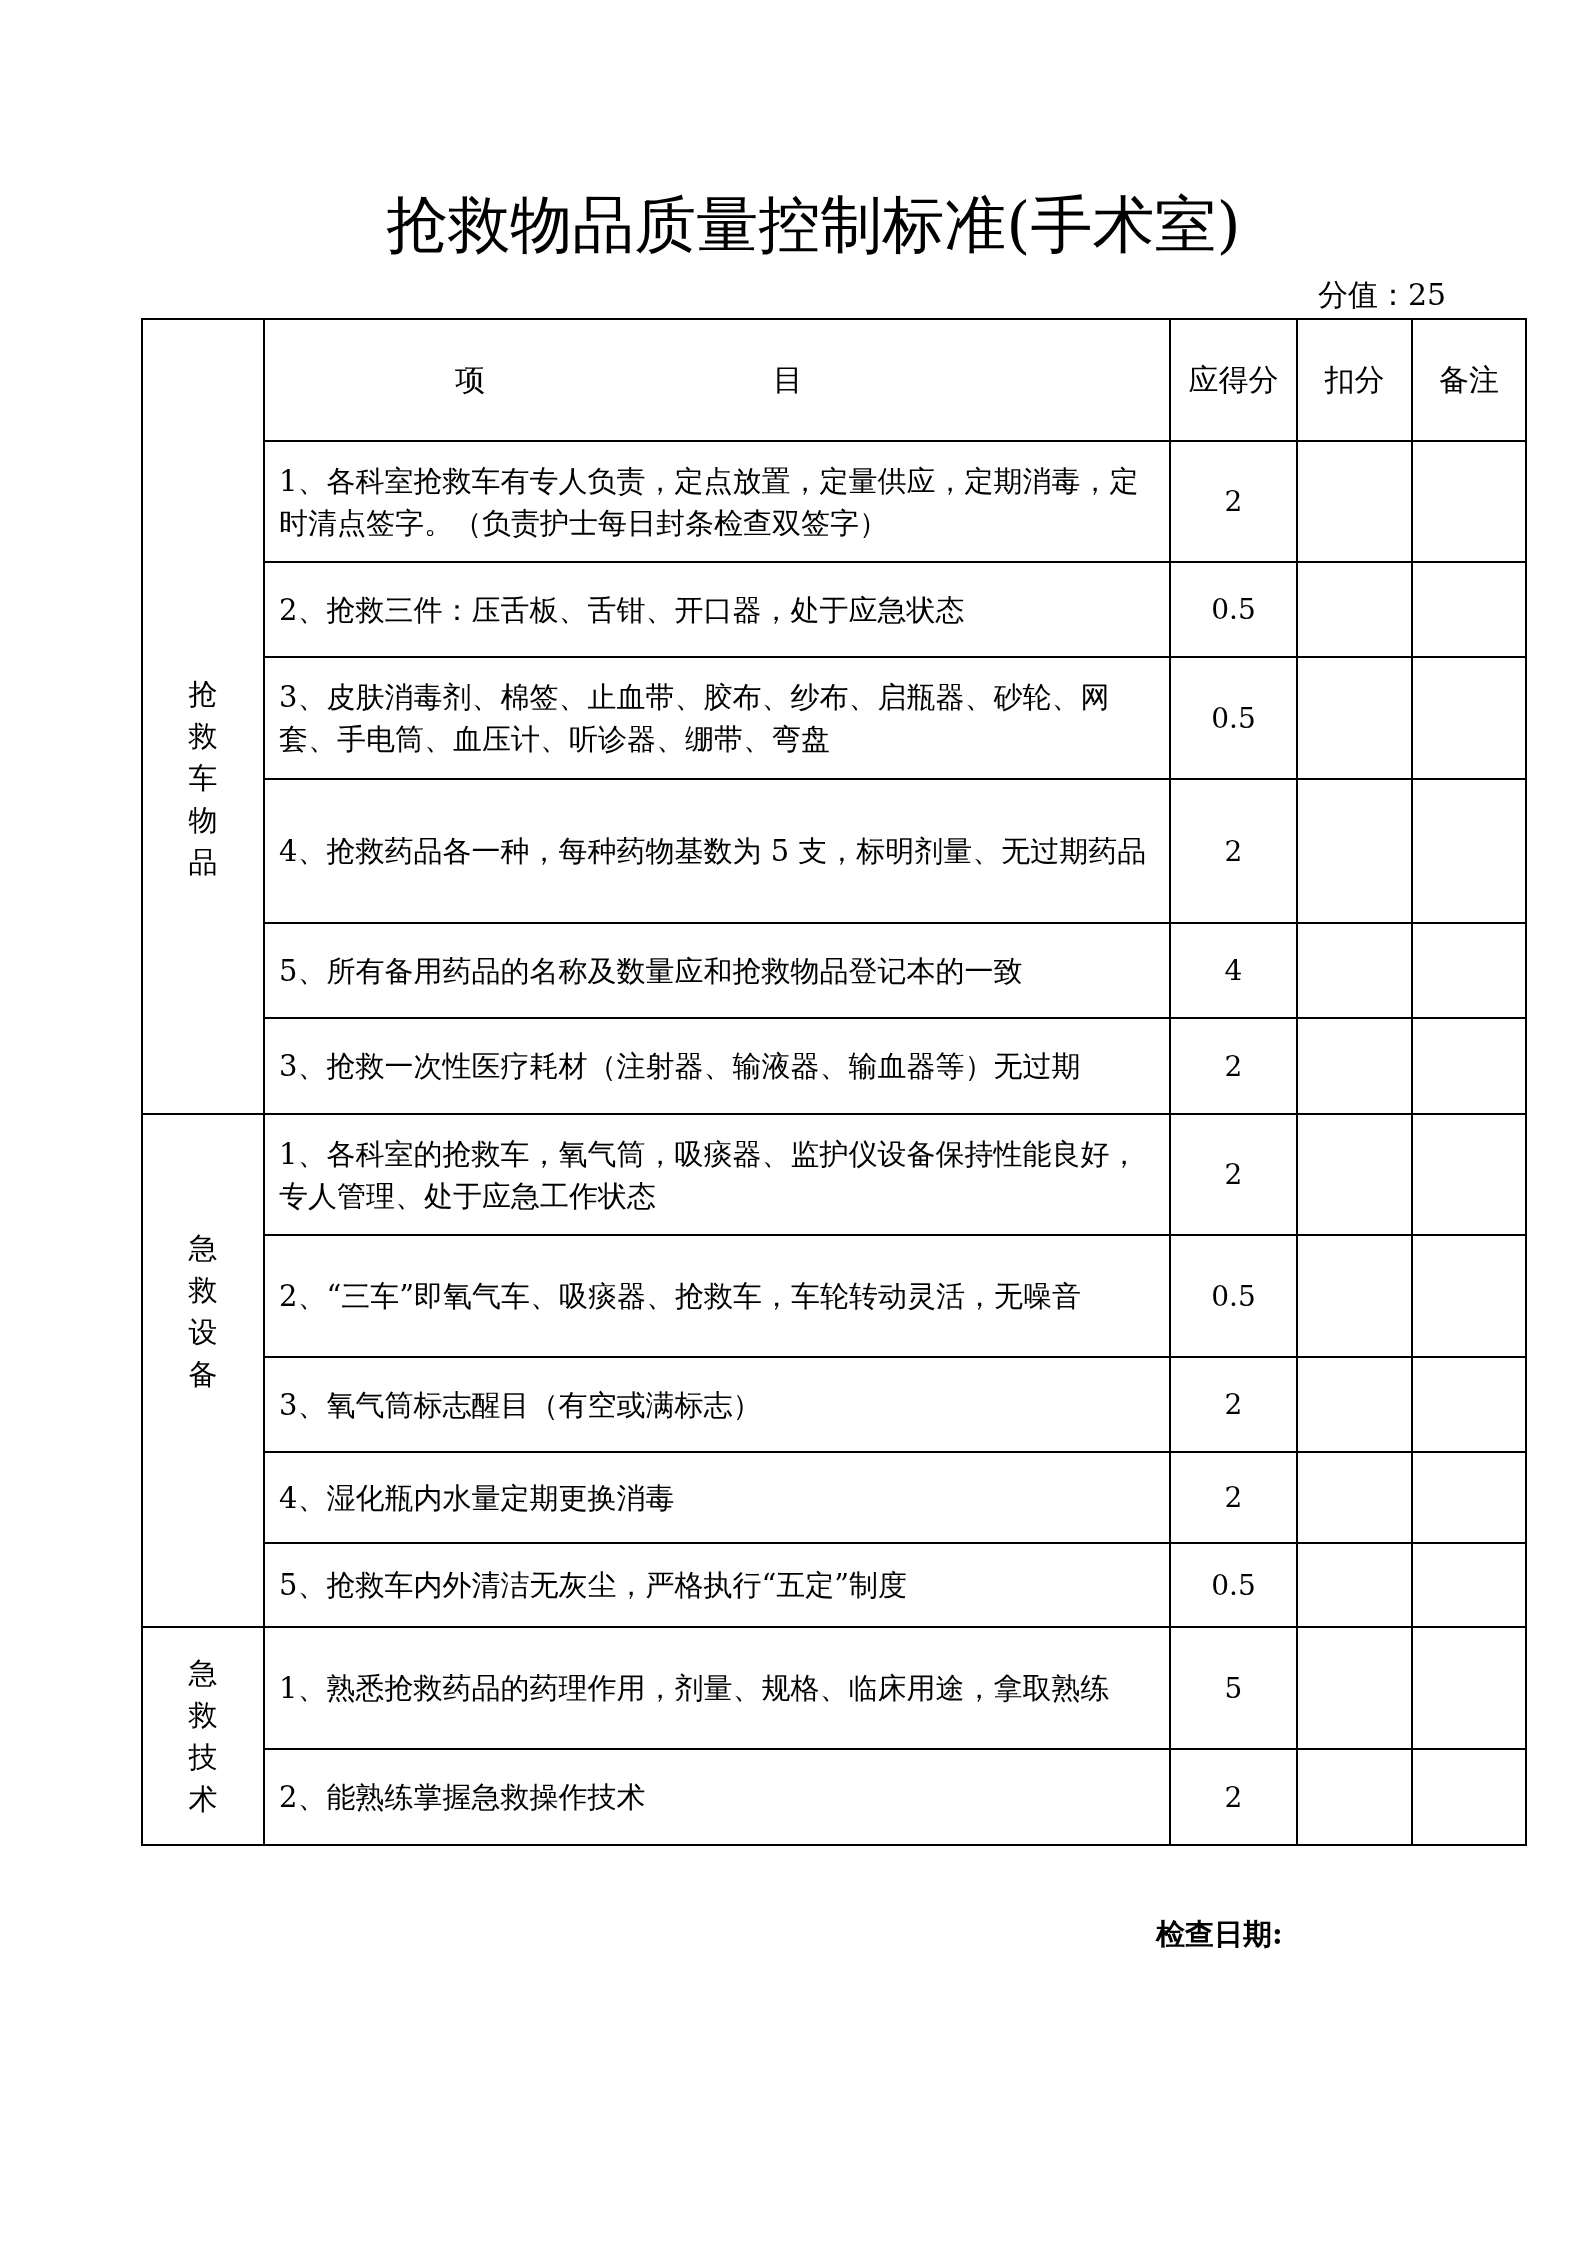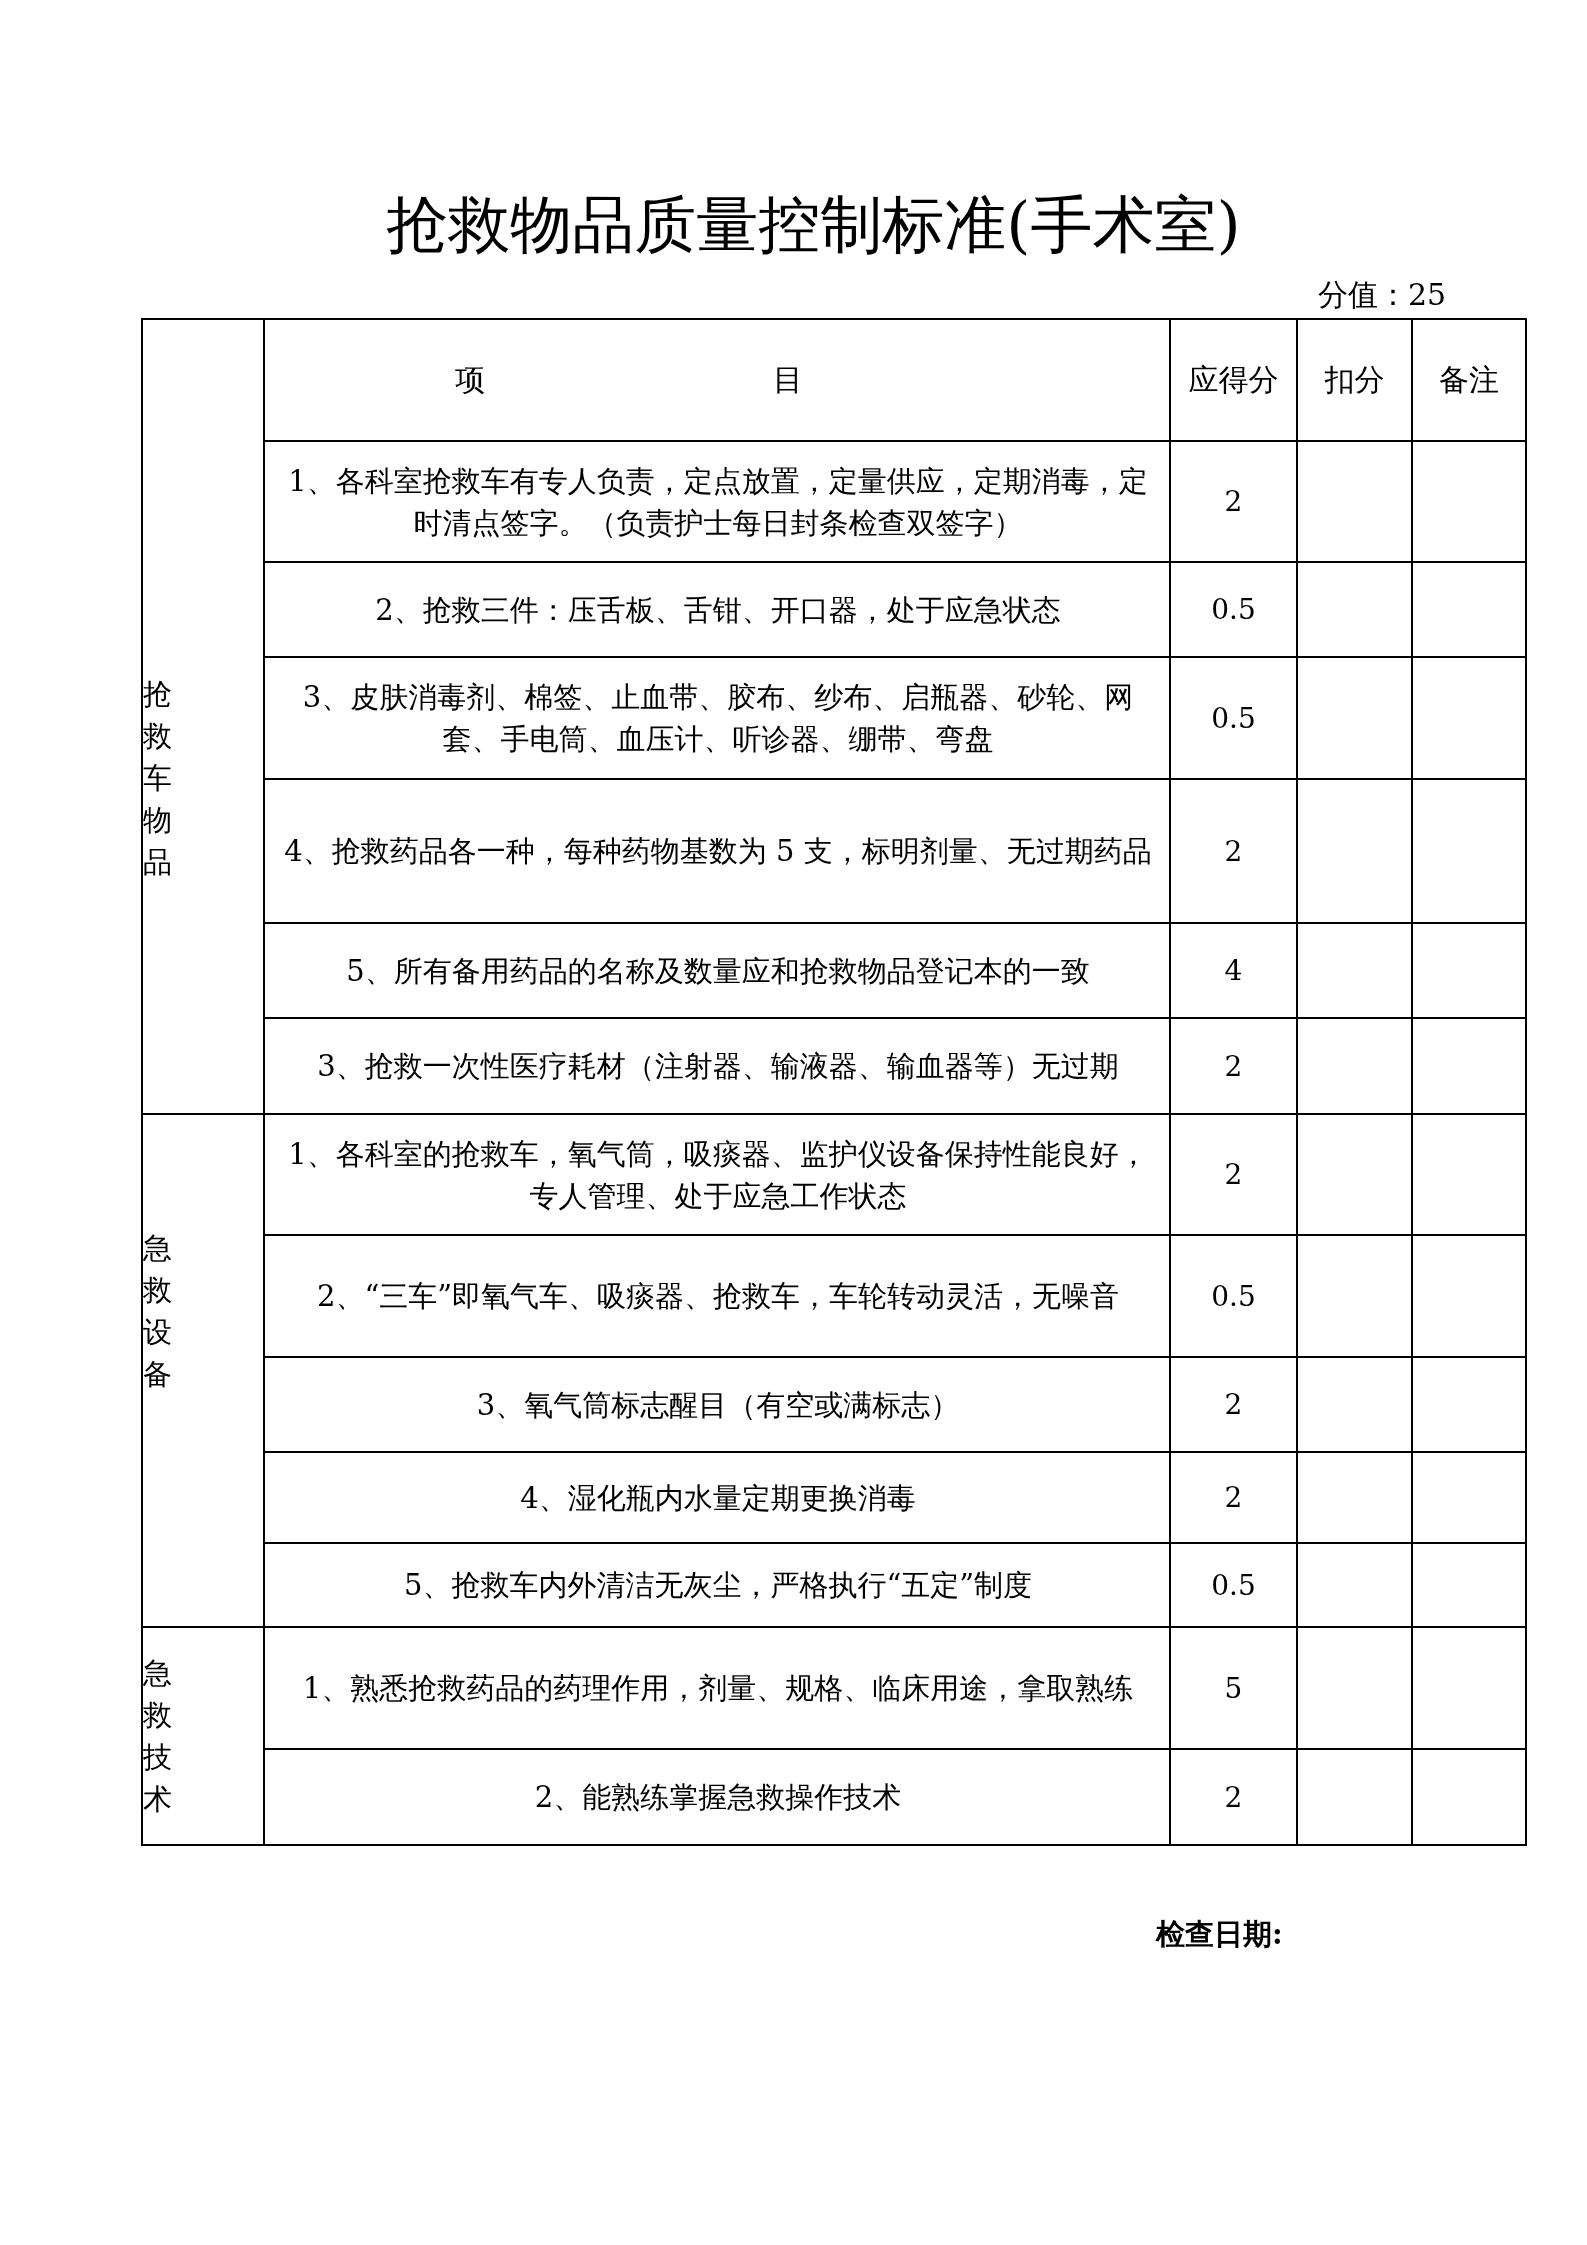--- a/index.html
+++ b/index.html
@@ -9,23 +9,23 @@
   table.grid { position: absolute; left: 141px; top: 318px; border-collapse: collapse; table-layout: fixed; }
   table.grid td, table.grid th { border: 2px solid #000; padding: 0; font-weight: normal; vertical-align: middle; }
   .col-cat { width: 122px; }
   .col-item { width: 906px; }
   .col-score { width: 127px; }
   .col-deduct { width: 115px; }
   .col-remark { width: 114px; }
   th { font-size: 30px; text-align: center; }
   .head-item { position: relative; }
   .head-item span { position: absolute; top: 50%; transform: translateY(-50%); }
-  .item-text { font-size: 29px; line-height: 42px; padding: 0 12px 0 14px !important; text-align: center; }
+  .item-text { font-size: 29px; line-height: 42px; padding: 0 12px 0 14px !important; text-align: left; }
   .score { font-size: 28px; text-align: center; font-family: "DejaVu Serif", serif; }
-  .cat { text-align: left; font-size: 29px; line-height: 42px; vertical-align: middle; }
+  .cat { text-align: center; font-size: 29px; line-height: 42px; vertical-align: middle; }
   .cat .v { display: inline-block; width: 34px; word-break: break-all; white-space: normal; }
   .check-date { position: absolute; left: 1156px; top: 1916px; font-size: 29px; line-height: 36px; font-weight: bold; }
 </style>
 </head>
 <body>
 
 <div class="title">抢救物品质量控制标准(手术室)</div>
 <div class="score-total">分值：25</div>
 
 <table class="grid">

